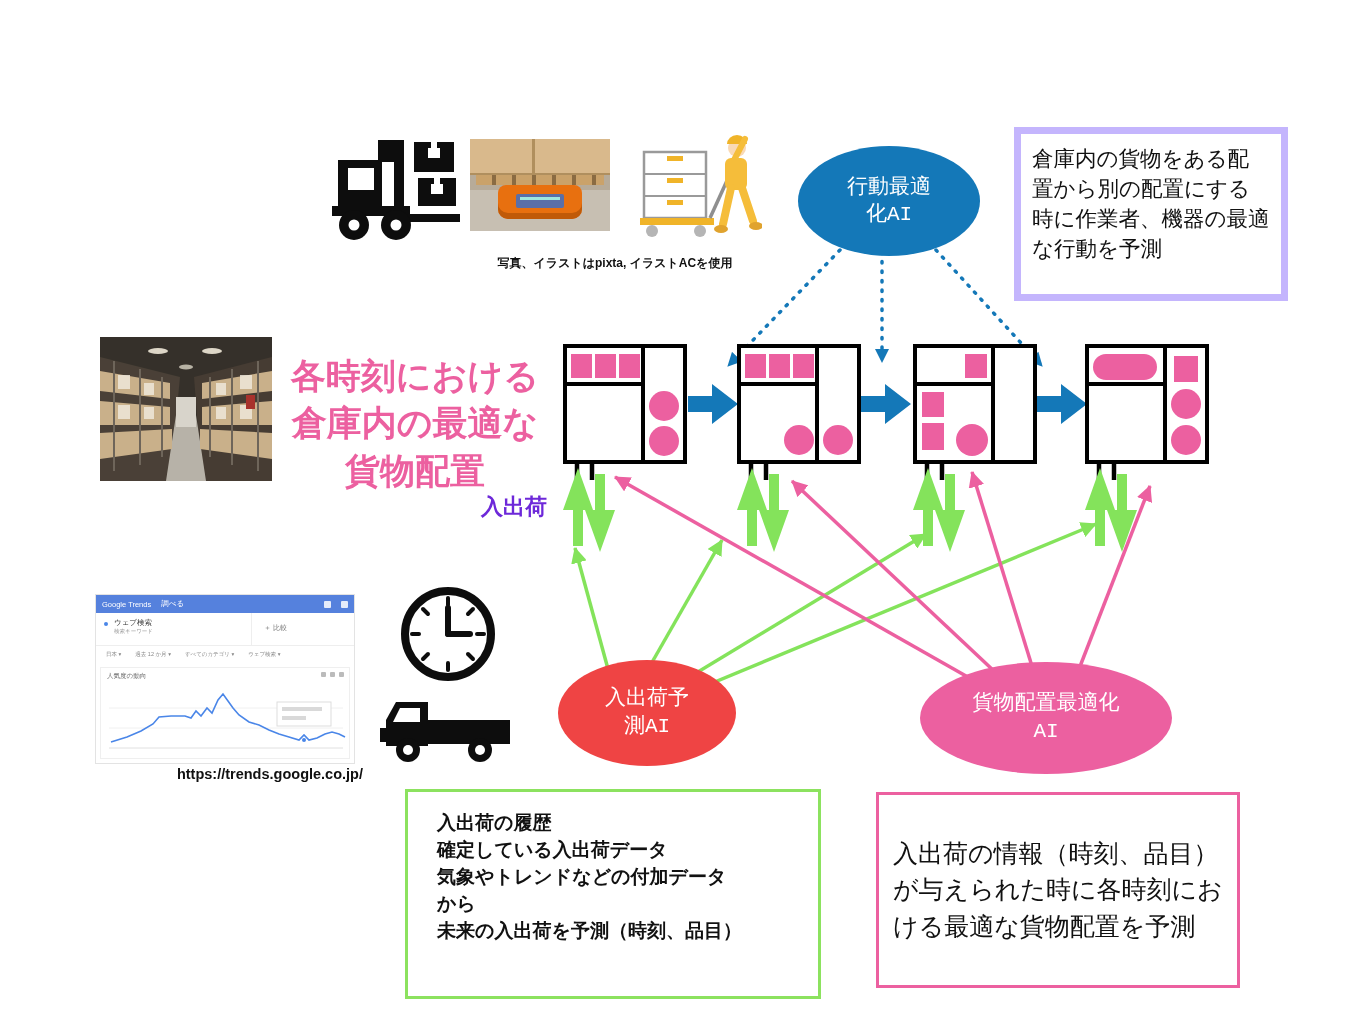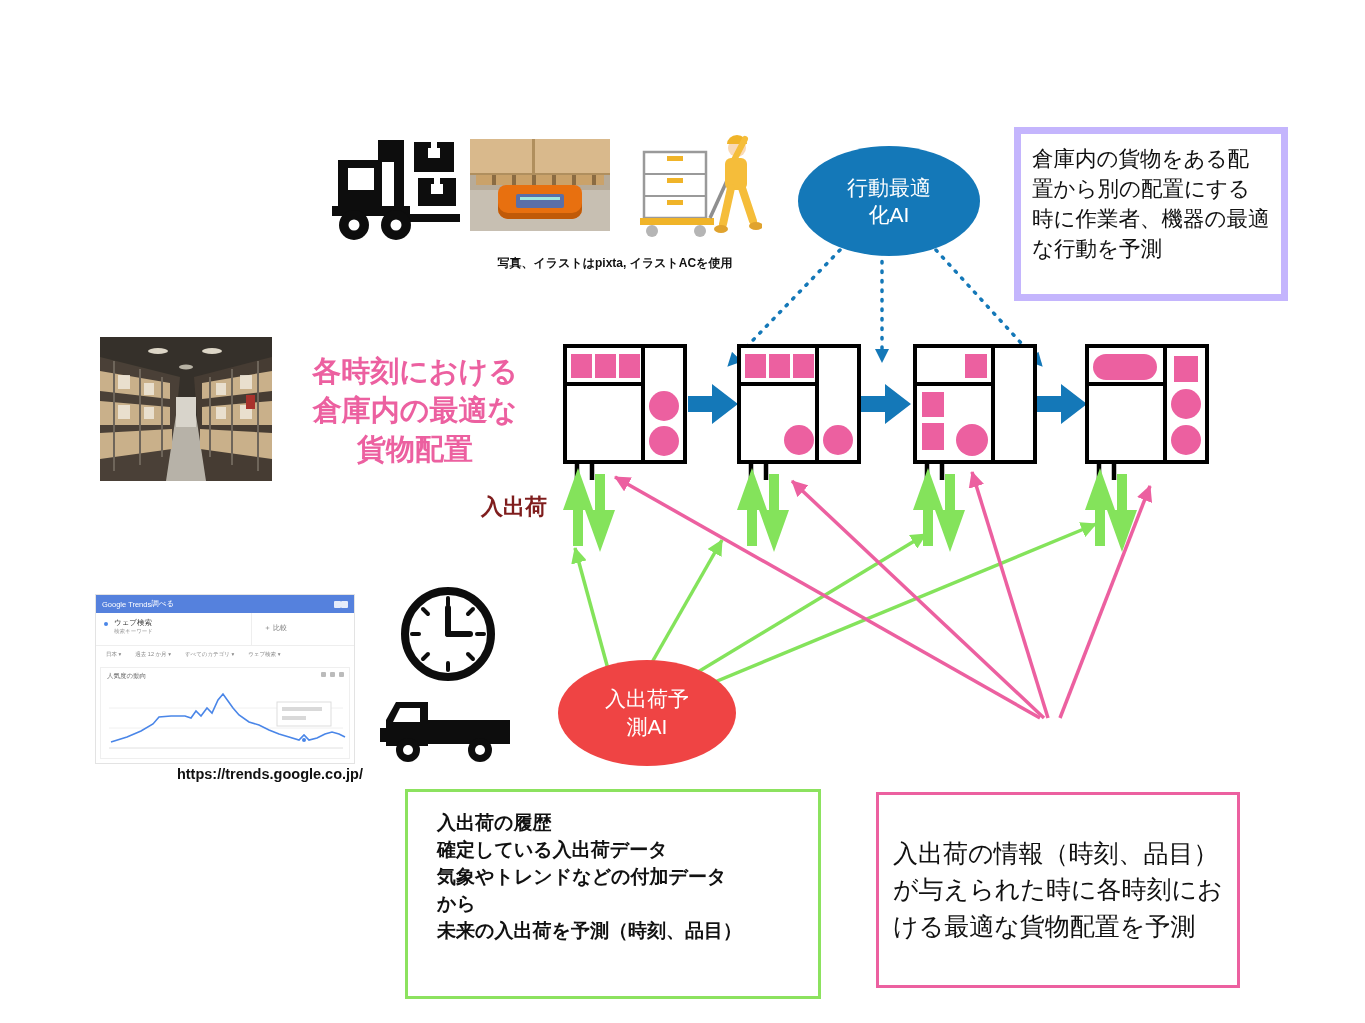--- a/index.html
+++ b/index.html
@@ -3,48 +3,48 @@
 <meta charset="utf-8">
 <style>
   html,body{margin:0;padding:0;background:#fff;}
   #canvas{position:relative;width:1365px;height:1023px;background:#fff;overflow:hidden;
           font-family:"Liberation Sans",sans-serif;}
   .abs{position:absolute;}
   .pre{white-space:pre-line;}
 
   
   .ellipse{display:flex;align-items:center;justify-content:center;text-align:center;
-           color:#fff;border-radius:50%;font-weight:500;}
+           color:#fff;border-radius:50%;font-weight:500;font-family:Liberation Mono, monospace;}
   .action-ellipse{left:798px;top:146px;width:182px;height:110px;background:#1478b8;font-size:21px;line-height:1.3;z-index:6;}
   .action-note{left:1014px;top:127px;width:238px;height:140px;border:7px solid #c4b5fd;
                padding:10px 11px;font-size:21.5px;line-height:1.4;color:#111;z-index:6;}
 
   
   .pink-title{left:272px;top:352px;width:286px;text-align:center;color:#ec60a0;
-              font-size:29px;font-weight:800;line-height:1.35;z-index:6;}
-
-  .inout-label{left:481px;top:492px;color:#7f1d1d;font-size:22px;font-weight:800;z-index:6;}
+              font-size:35px;font-weight:800;line-height:1.35;z-index:6;}
+
+  .inout-label{left:481px;top:492px;color:#6d28d9;font-size:22px;font-weight:800;z-index:6;}
 
   
   .forecast-ellipse{left:558px;top:660px;width:178px;height:106px;background:#ef4444;font-size:21px;line-height:1.35;z-index:6;}
   .placement-ellipse{left:920px;top:662px;width:252px;height:112px;background:#ec60a0;font-size:21px;line-height:1.35;z-index:6;}
 
   
   .forecast-note{left:405px;top:789px;width:352px;height:168px;border:3px solid #8ce25f;
                  padding:18px 29px;font-size:19px;font-weight:700;line-height:1.42;color:#111;z-index:6;}
   .placement-note{left:876px;top:792px;width:330px;height:150px;border:3px solid #ec60a0;
                   padding:40px 14px 0;font-size:25px;font-weight:500;line-height:1.45;color:#111;z-index:6;}
 
   .credit-caption{left:440px;top:255px;width:350px;text-align:center;font-size:12px;font-weight:700;color:#111;z-index:6;}
   .trends-url{left:85px;top:766px;width:278px;text-align:right;font-size:14.5px;font-weight:700;color:#111;z-index:6;}
 
   
   .trends-card{left:95px;top:594px;width:258px;height:168px;background:#fff;border:1px solid #e3e3e3;z-index:6;}
   .trends-header{position:absolute;left:0;top:0;right:0;height:18px;background:#5581dd;color:#fff;
-                 display:flex;align-items:center;padding:0 6px;font-size:7.5px;}
+                 display:flex;align-items:center;gap:10px;padding:0 6px;font-size:7.5px;}
   .trends-hicon{width:7px;height:7px;background:#fff;opacity:.85;border-radius:1px;}
   .trends-chiprow{position:absolute;left:0;top:18px;right:0;height:32px;border-bottom:1px solid #eee;display:flex;}
   .trends-chip{flex:1;padding:5px 8px 0 18px;position:relative;}
   .trends-chip .dot{position:absolute;left:8px;top:9px;width:4px;height:4px;border-radius:50%;background:#4a86e8;}
   .trends-term{font-size:7.5px;color:#333;}
   .trends-term-sub{font-size:5.5px;color:#9a9a9a;}
   .trends-compare{width:90px;border-left:1px solid #eee;font-size:7px;color:#777;padding:10px 0 0 12px;}
   .trends-filters{position:absolute;left:0;top:50px;right:0;height:18px;display:flex;gap:14px;
                   align-items:center;padding:0 10px;font-size:5.5px;color:#888;}
   .trends-panel{position:absolute;left:4px;top:72px;right:4px;bottom:4px;border:1px solid #efefef;background:#fff;}
@@ -348,20 +348,22 @@
         <rect x="181" y="23" width="40" height="4" fill="#d9d9d9"></rect>
         <rect x="181" y="32" width="24" height="4" fill="#d9d9d9"></rect>
         <circle cx="203" cy="56" r="2" fill="#4a86e8"></circle>
       </svg>
     </div>
   </div>
   <div class="abs trends-url">https://trends.google.co.jp/</div>
 
   <div class="abs ellipse forecast-ellipse pre">入出荷予
 測AI</div>
+  <div class="abs ellipse placement-ellipse pre">貨物配置最適化
+AI</div>
 
   <div class="abs forecast-note pre">入出荷の履歴
 確定している入出荷データ
 気象やトレンドなどの付加データ
 から
 未来の入出荷を予測（時刻、品目）</div>
   <div class="abs placement-note">入出荷の情報（時刻、品目）が与えられた時に各時刻における最適な貨物配置を予測</div>
 
 </div>
 

